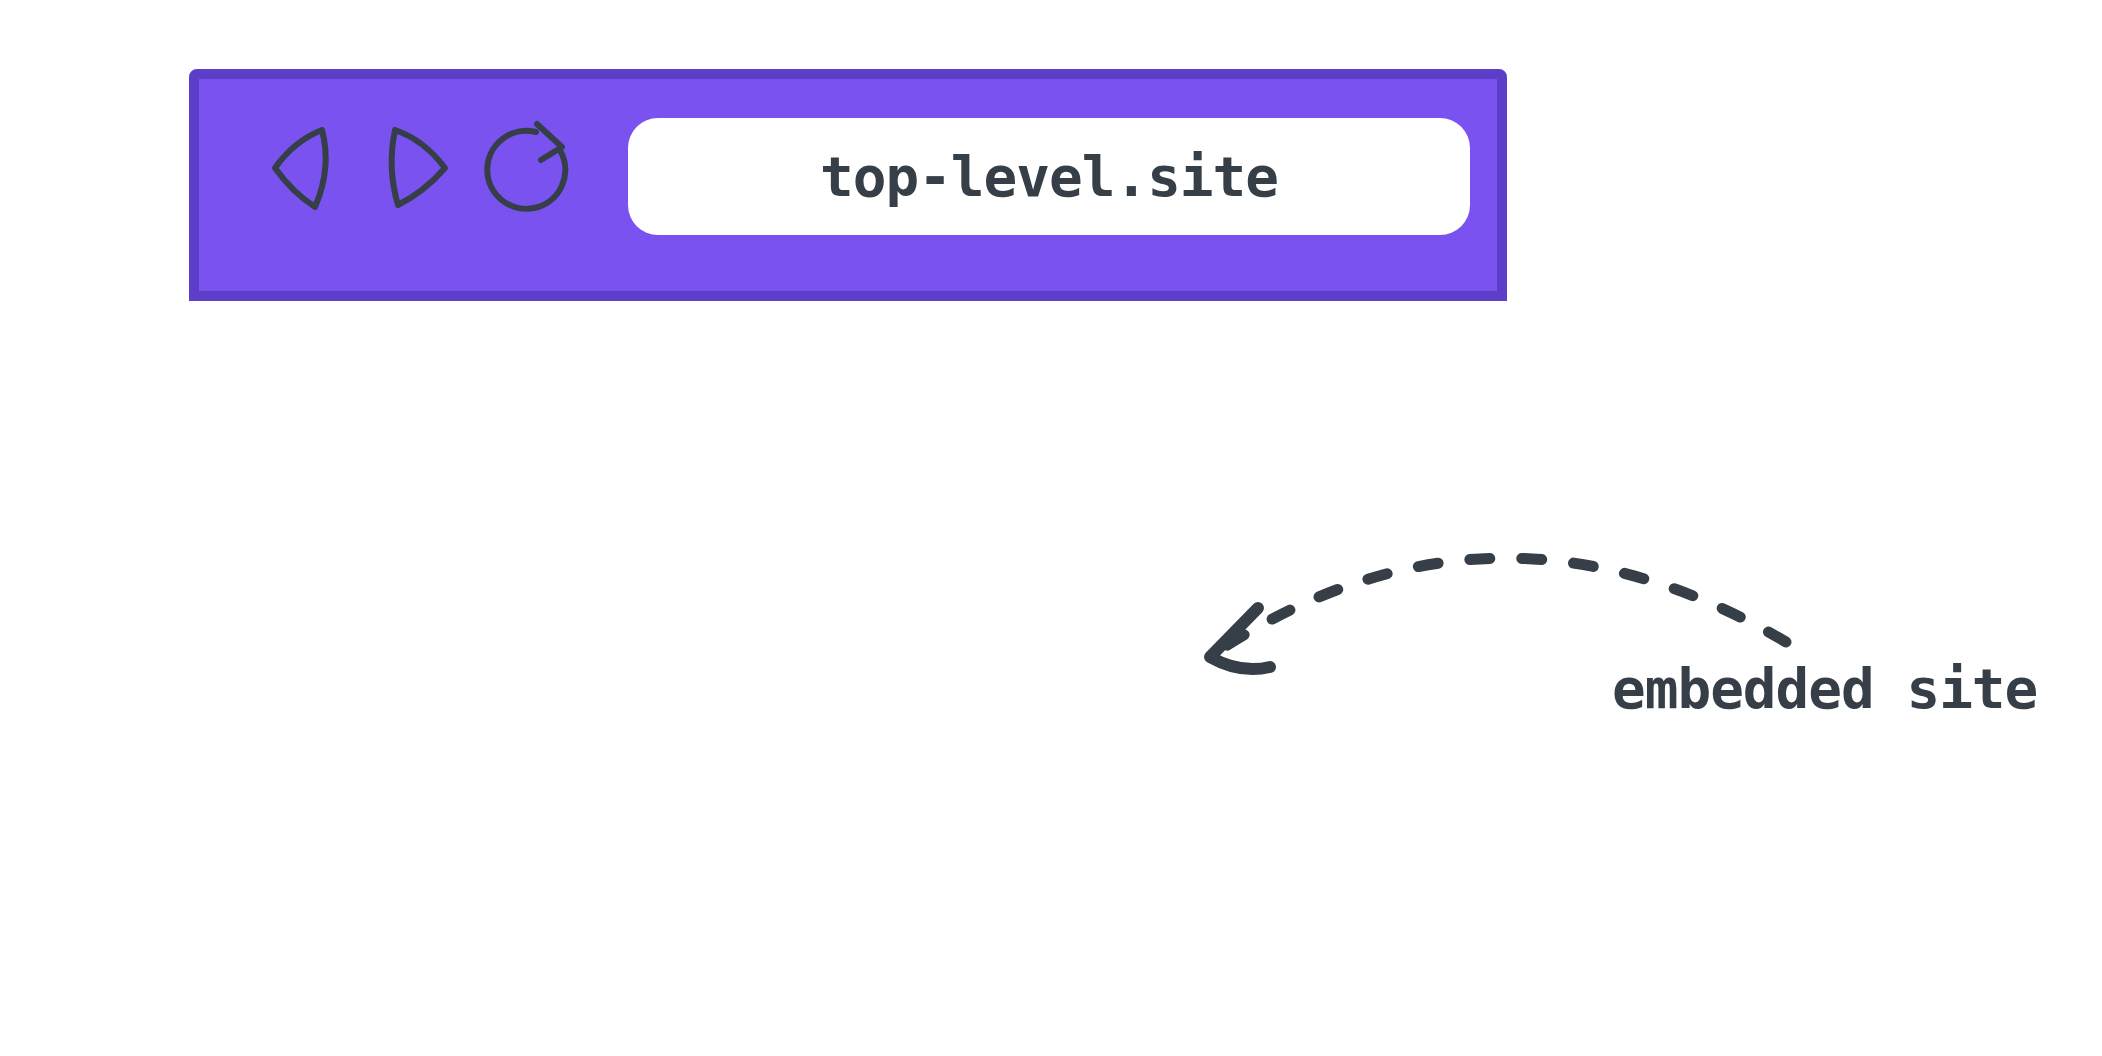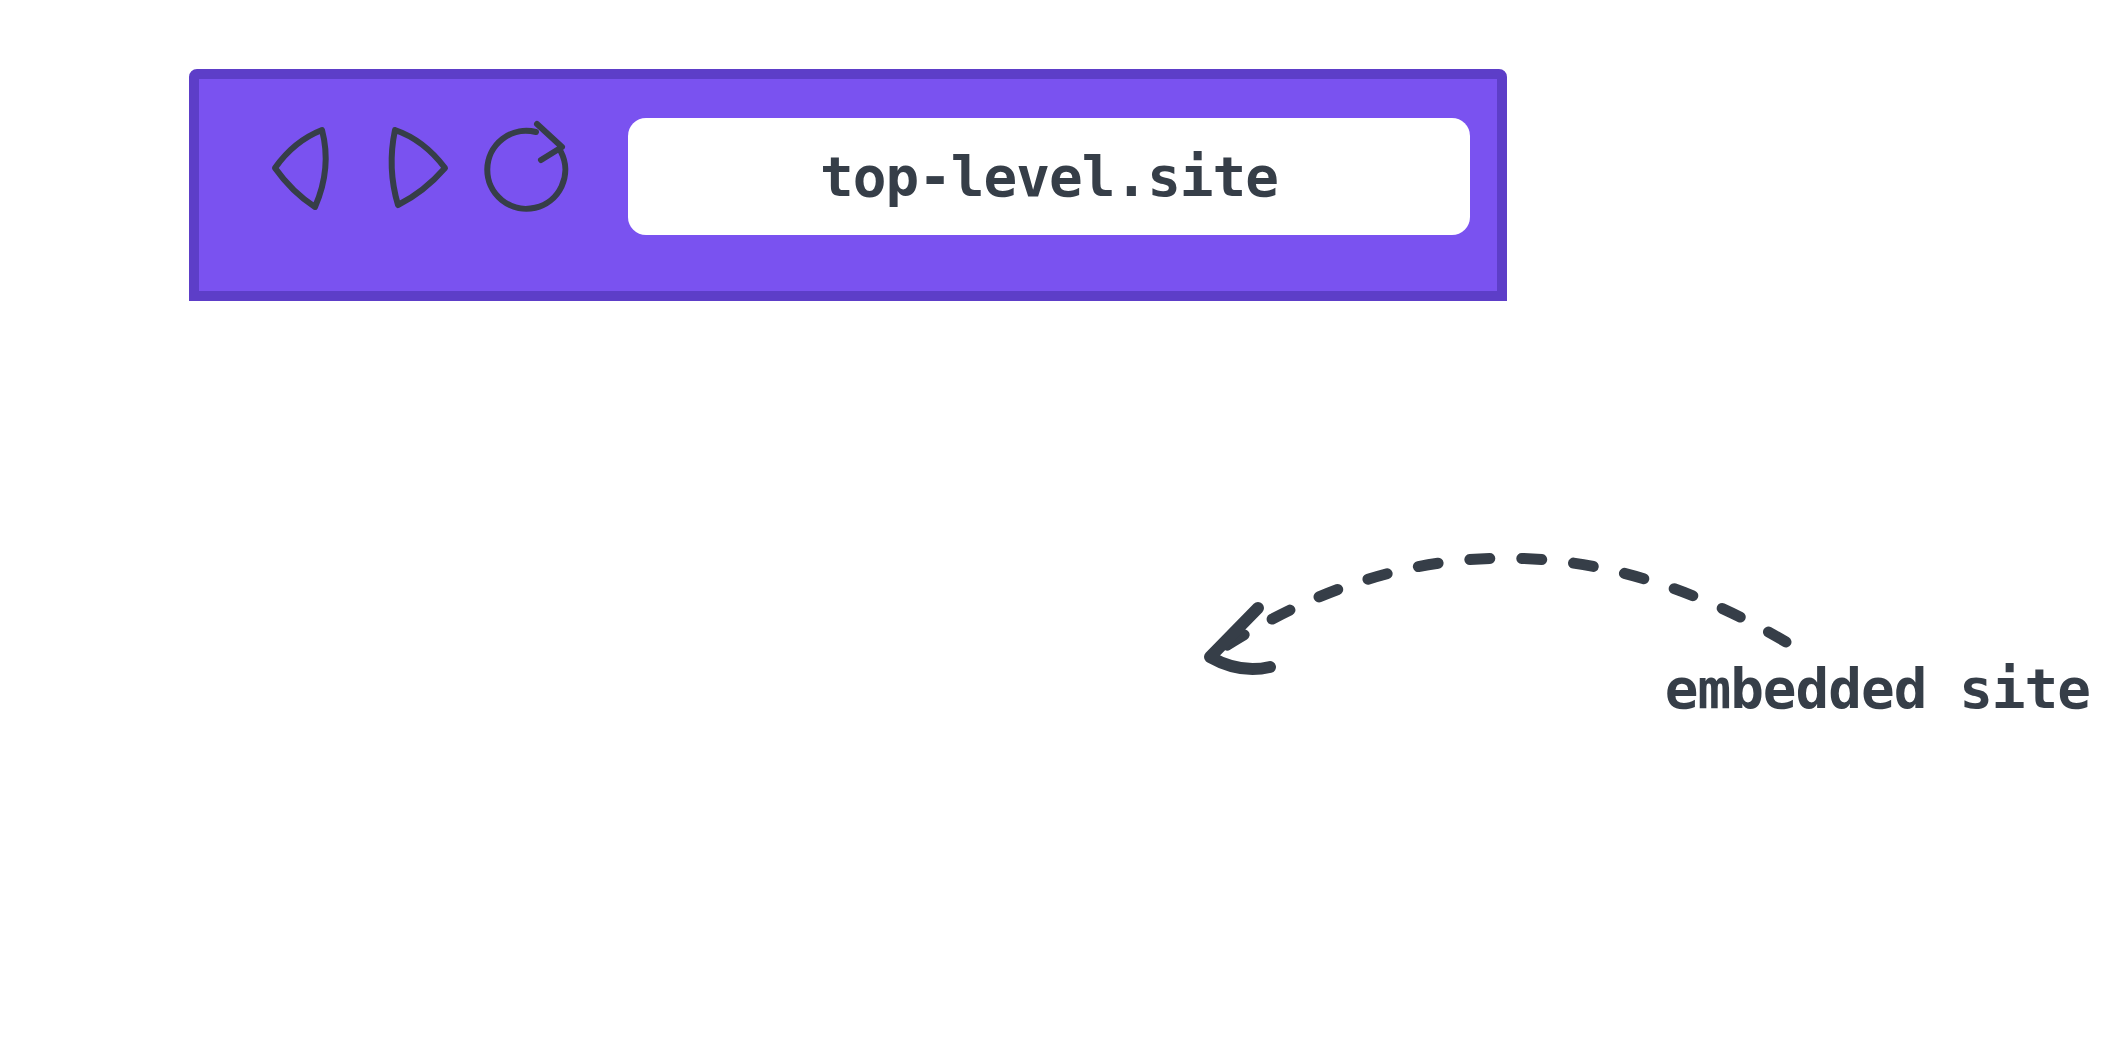--- a/index.html
+++ b/index.html
@@ -28,21 +28,21 @@
   }
   .toolbar{
     position:absolute;left:0;top:0;width:1318px;height:232px;
     background:var(--toolbar-purple);
     border:10px solid var(--toolbar-border);
     border-radius:8px 8px 0 0;
   }
   .url-bar{
     position:absolute;left:429px;top:39px;width:842px;height:117px;
     background:var(--url-bar-bg);
-    border-radius:18px;
+    border-radius:30px;
     display:flex;align-items:center;justify-content:center;
   }
   .url-text{
     font-size:56px;font-weight:bold;letter-spacing:-1px;
     color:var(--ink);white-space:nowrap;
   }
   .content-area{
     position:absolute;left:0;top:232px;width:1318px;height:632px;
     background:var(--content-gray);
     border:10px solid var(--content-border);
@@ -57,21 +57,21 @@
     display:flex;align-items:center;justify-content:center;
   }
   .embedded-frame-label{
     font-size:40px;font-weight:bold;letter-spacing:-0.5px;
     color:var(--ink);white-space:nowrap;
   }
 
   
   .annotation-label{
     position:absolute;left:1612px;top:656px;width:478px;
-    text-align:right;
+    text-align:left;
     font-size:56px;font-weight:bold;letter-spacing:-1px;
     color:var(--ink);white-space:nowrap;
   }
 
   
   .overlay{
     position:absolute;left:0;top:0;width:2102px;height:1056px;
   }
   .overlay .stroke{
     fill:none;stroke:var(--ink);stroke-linecap:round;stroke-linejoin:round;

